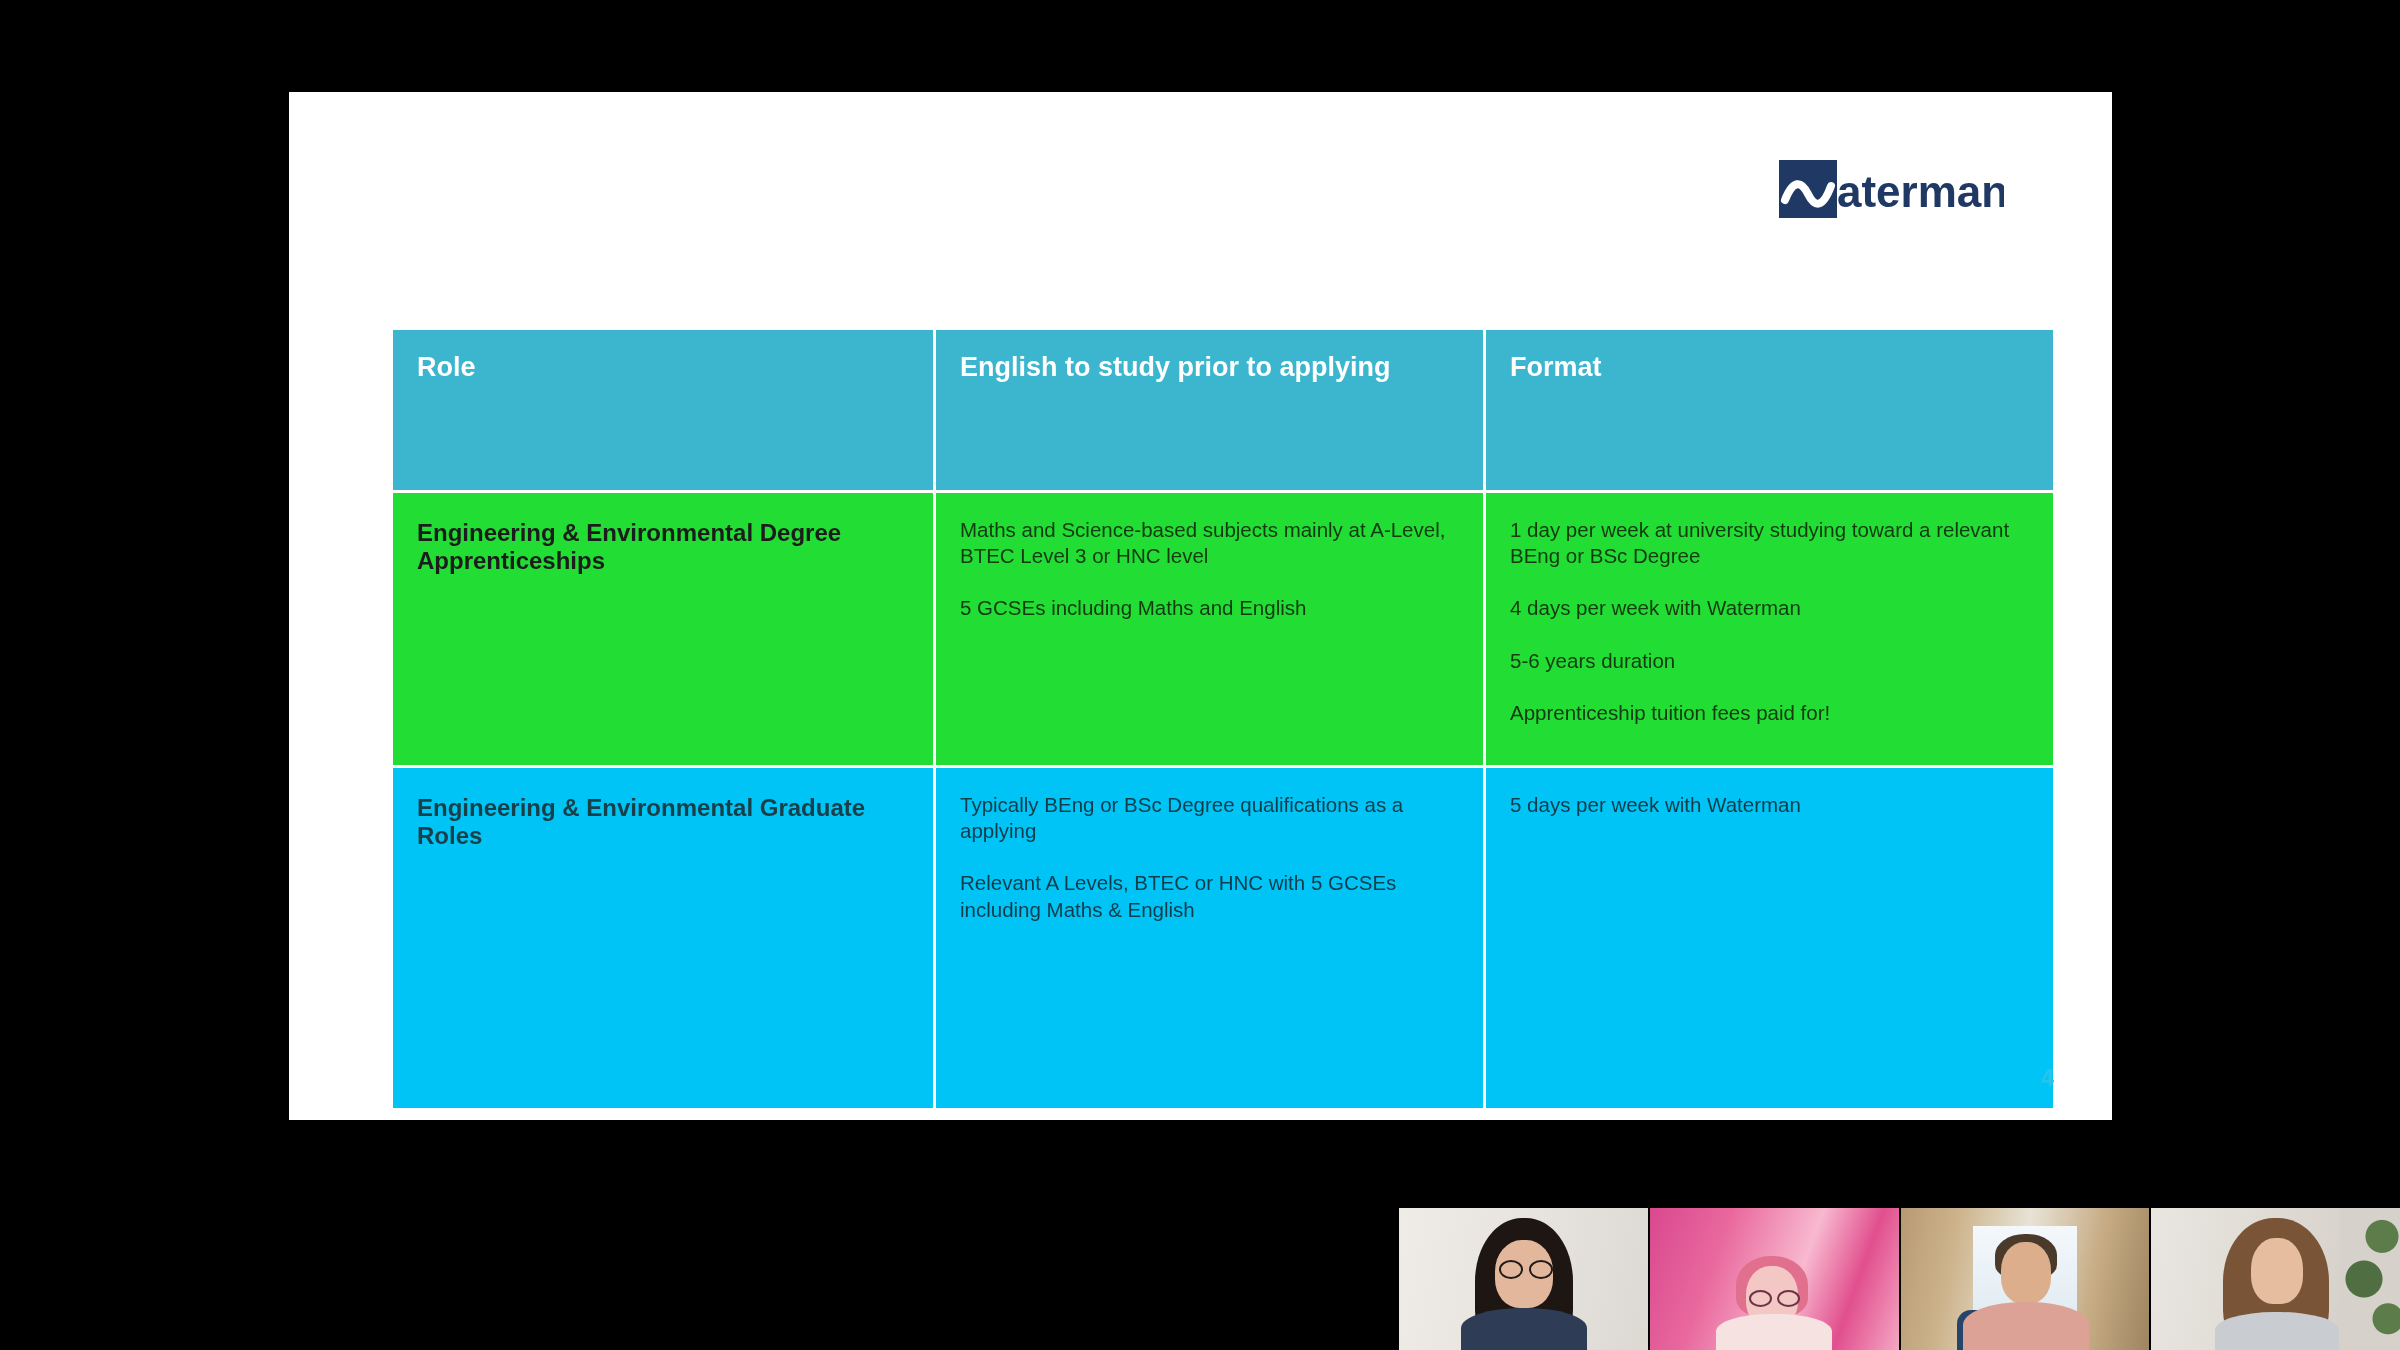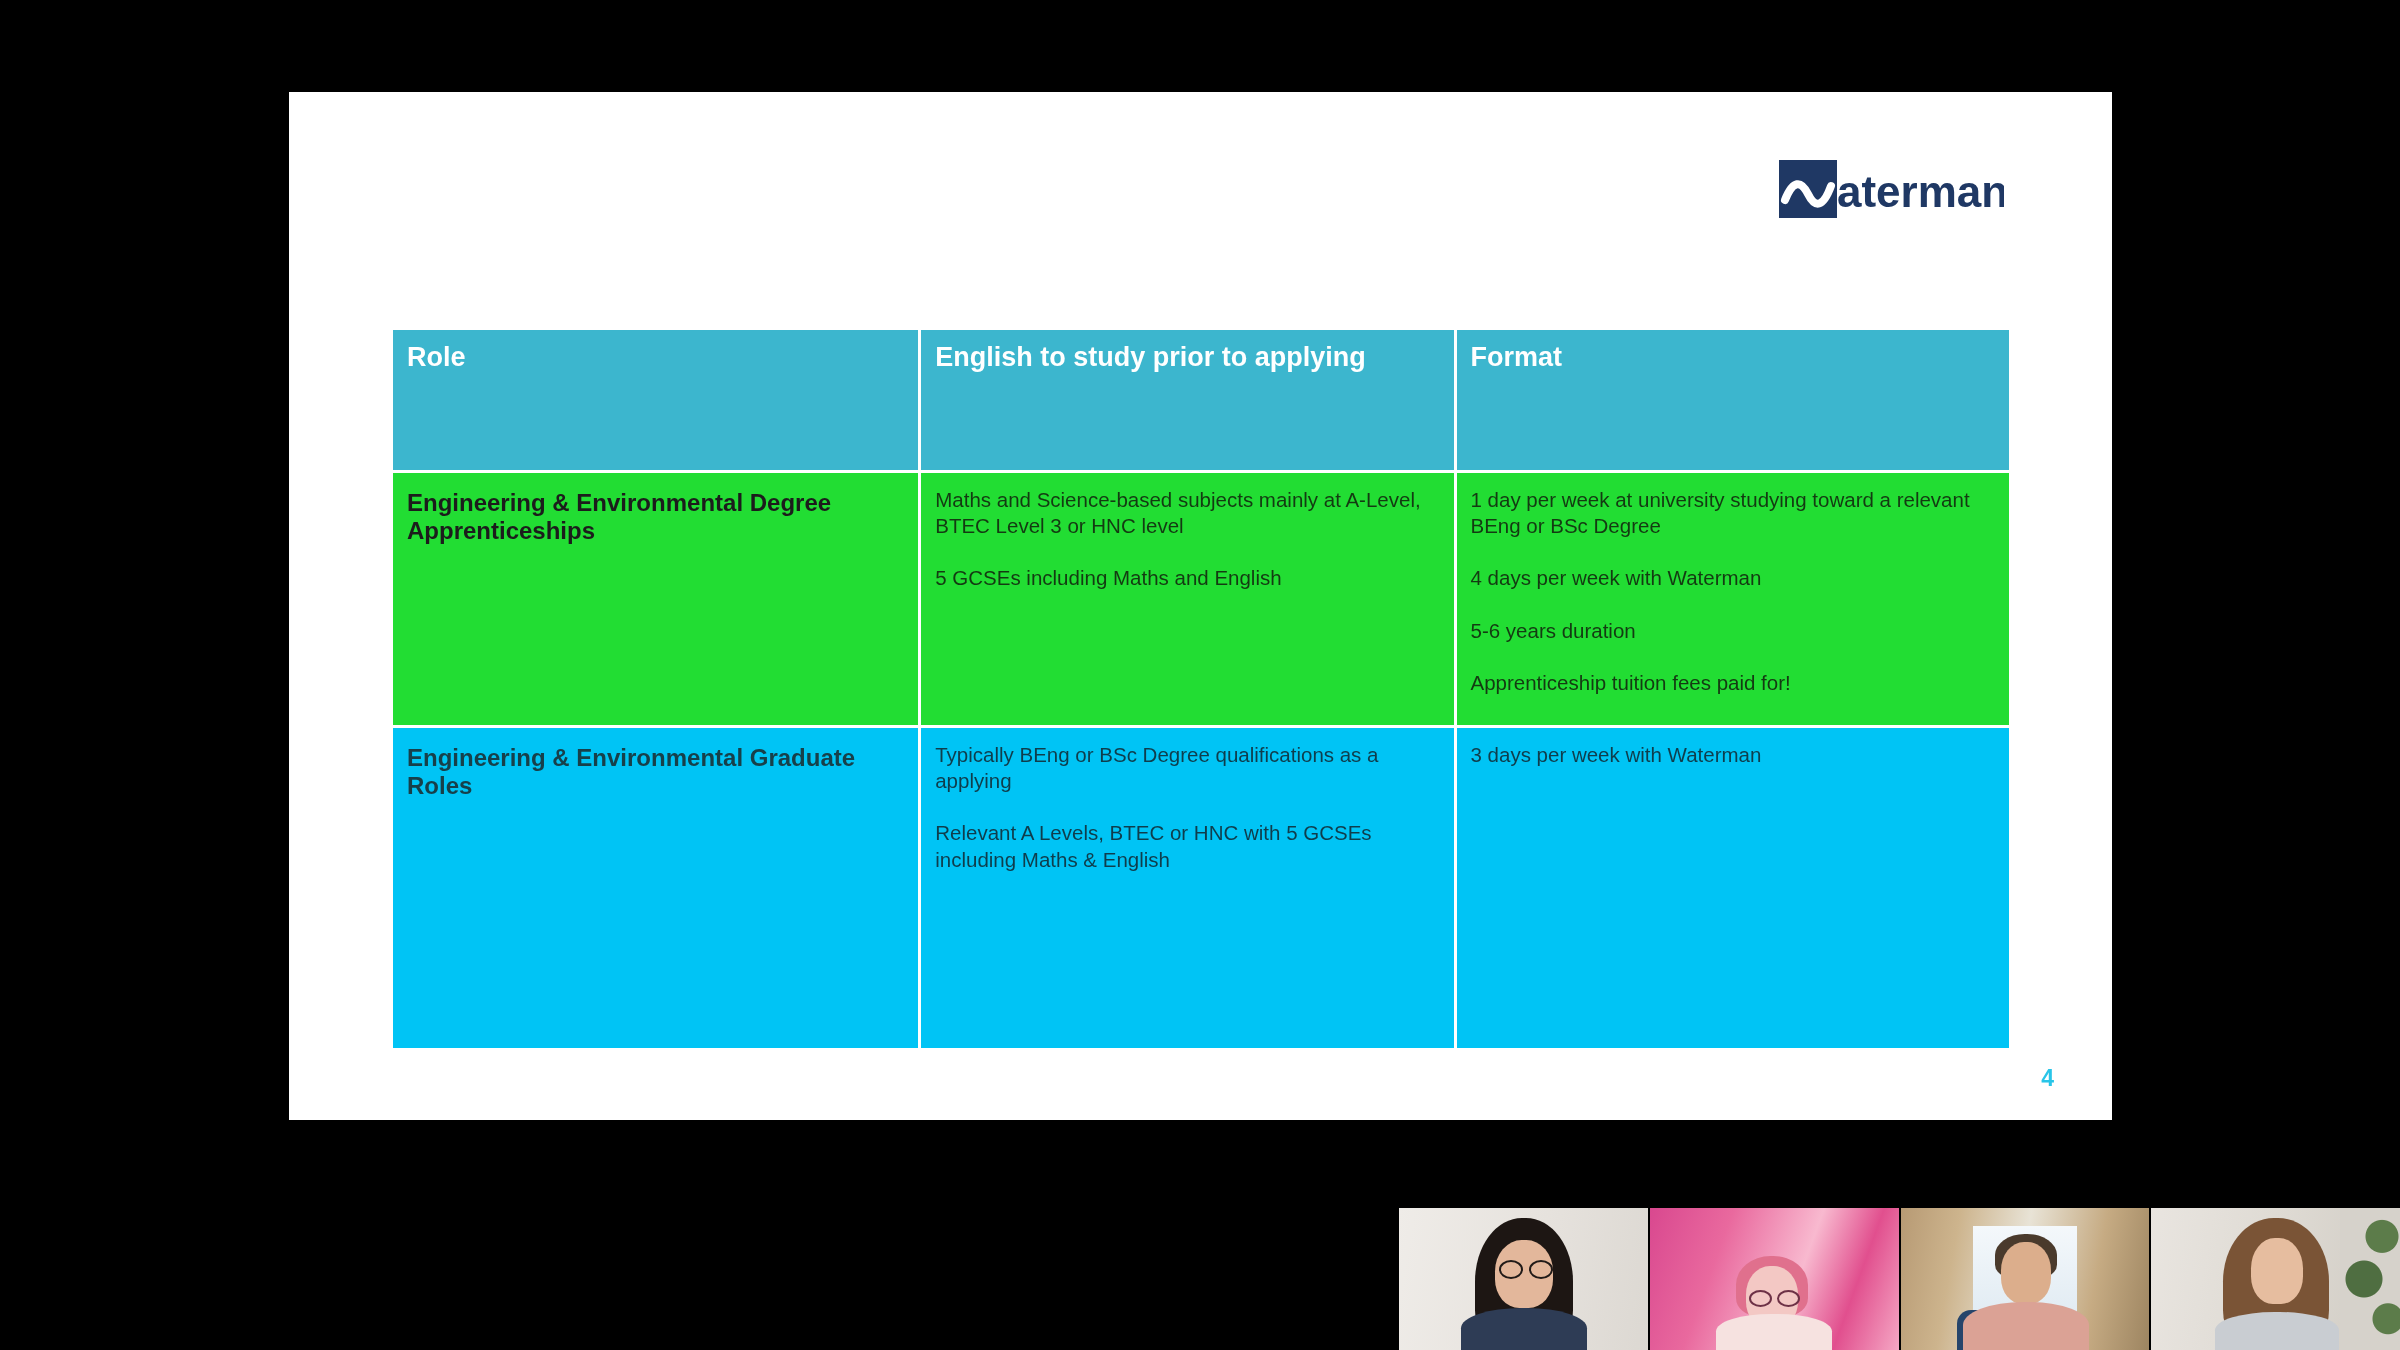--- a/index.html
+++ b/index.html
@@ -59,21 +59,21 @@
     position: absolute;
     left: 101px;
     top: 235px;
     width: 1622px;
     border-collapse: separate;
     border-spacing: 3px;
     table-layout: fixed;
   }
   #content-table td {
     vertical-align: top;
-    padding: 0;
+    padding: 10px;
     margin-top: 44px;
   }
 
   .cell-inner {
     padding: 14px 16px 14px 14px;
   }
 
   
   .th {
     background: #3cb6ce;
@@ -281,21 +281,21 @@
             <div class="cell-inner">
               <div class="body-text">
                 <p>Typically BEng or BSc Degree qualifications as a applying</p>
                 <p>Relevant A Levels, BTEC or HNC with 5 GCSEs including Maths &amp; English</p>
               </div>
             </div>
           </td>
           <td class="cell-cyan">
             <div class="cell-inner">
               <div class="body-text">
-                <p>3 days per week with Waterman</p>
+                <p>5 days per week with Waterman</p>
               </div>
             </div>
           </td>
         </tr>
       </tbody>
     </table>
 
     <div id="slide-number">4</div>
 
   </div>

